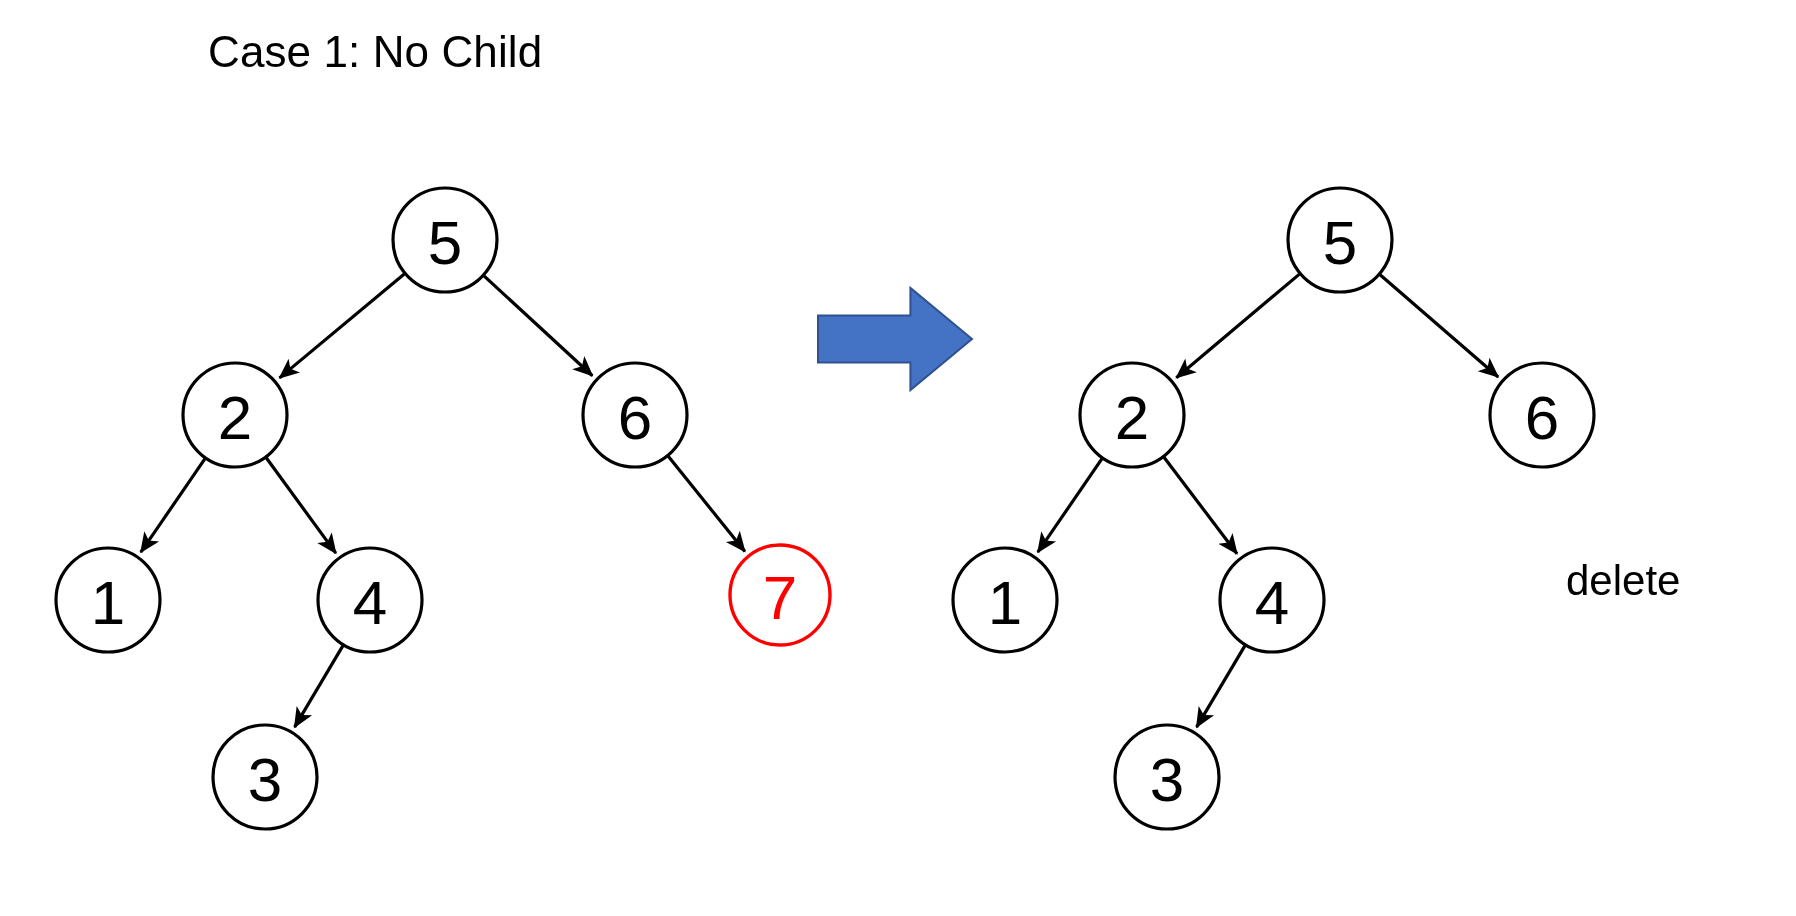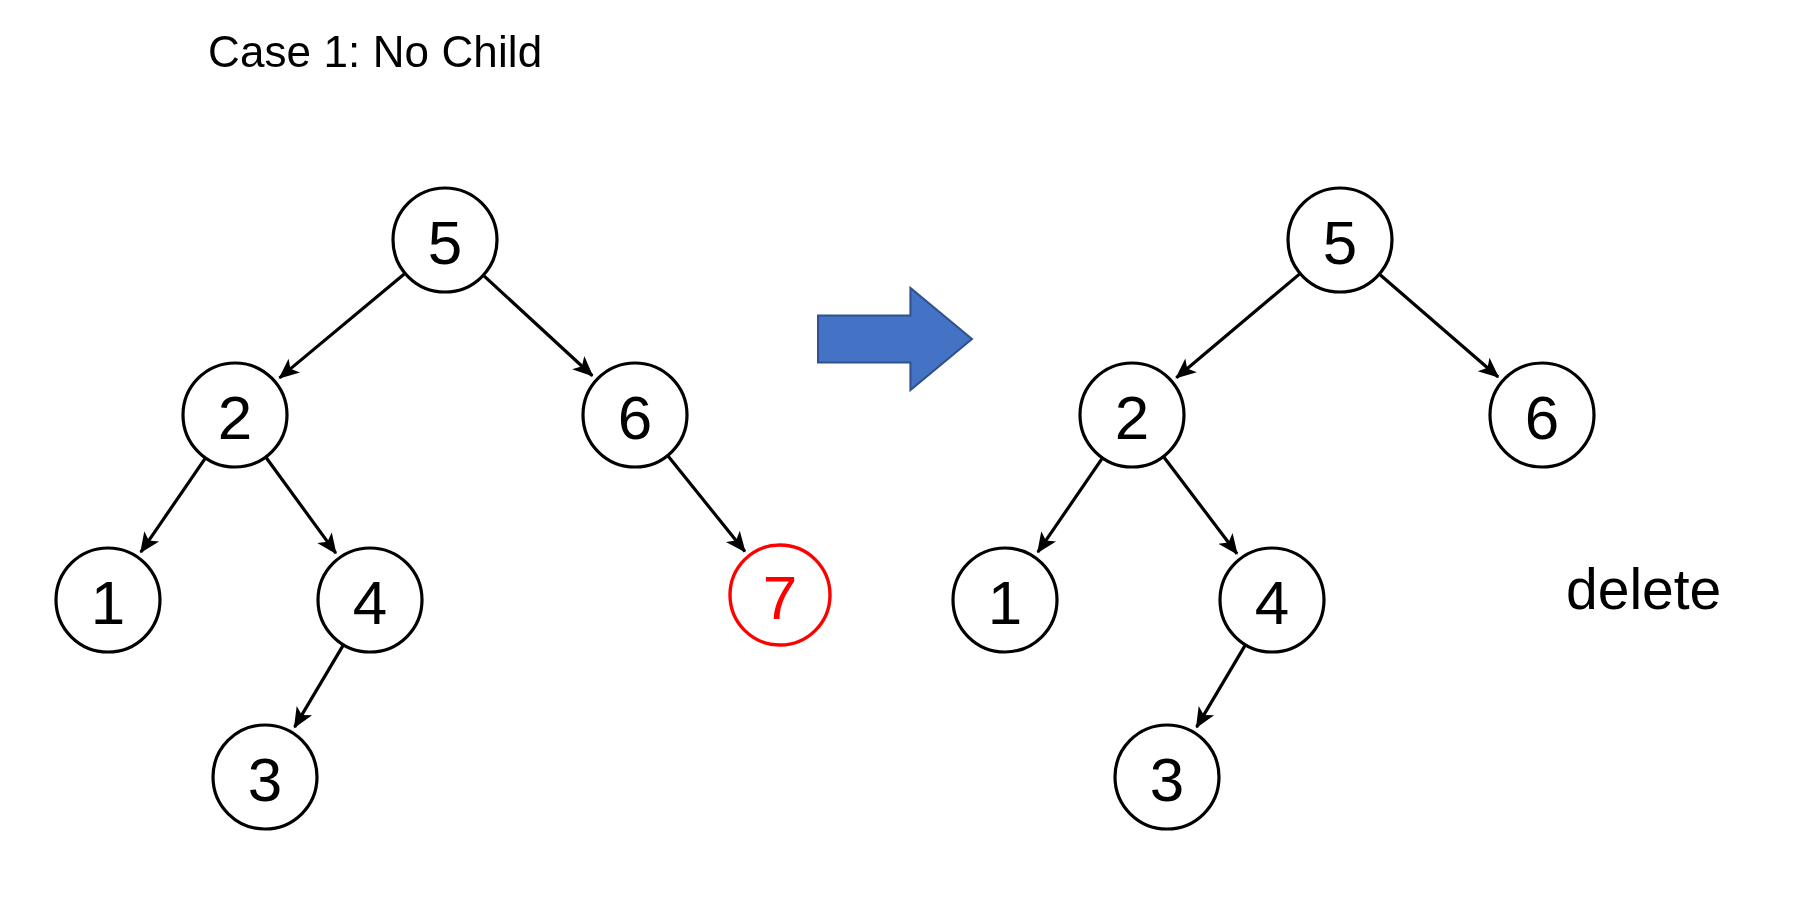--- a/index.html
+++ b/index.html
@@ -37,21 +37,21 @@
     line-height: 1.1;
     font-family: "Liberation Sans", sans-serif;
     color: #000000;
     white-space: nowrap;
     letter-spacing: 0.1px;
   }
   .caption-label {
     position: absolute;
     left: 1566px;
     top: 558px;
-    font-size: 57px;
+    font-size: 42px;
     line-height: 1.1;
     font-family: "Liberation Sans", sans-serif;
     color: #000000;
     white-space: nowrap;
   }
   .node-circle {
     fill: #ffffff;
     stroke: #000000;
     stroke-width: 3.2;
   }

